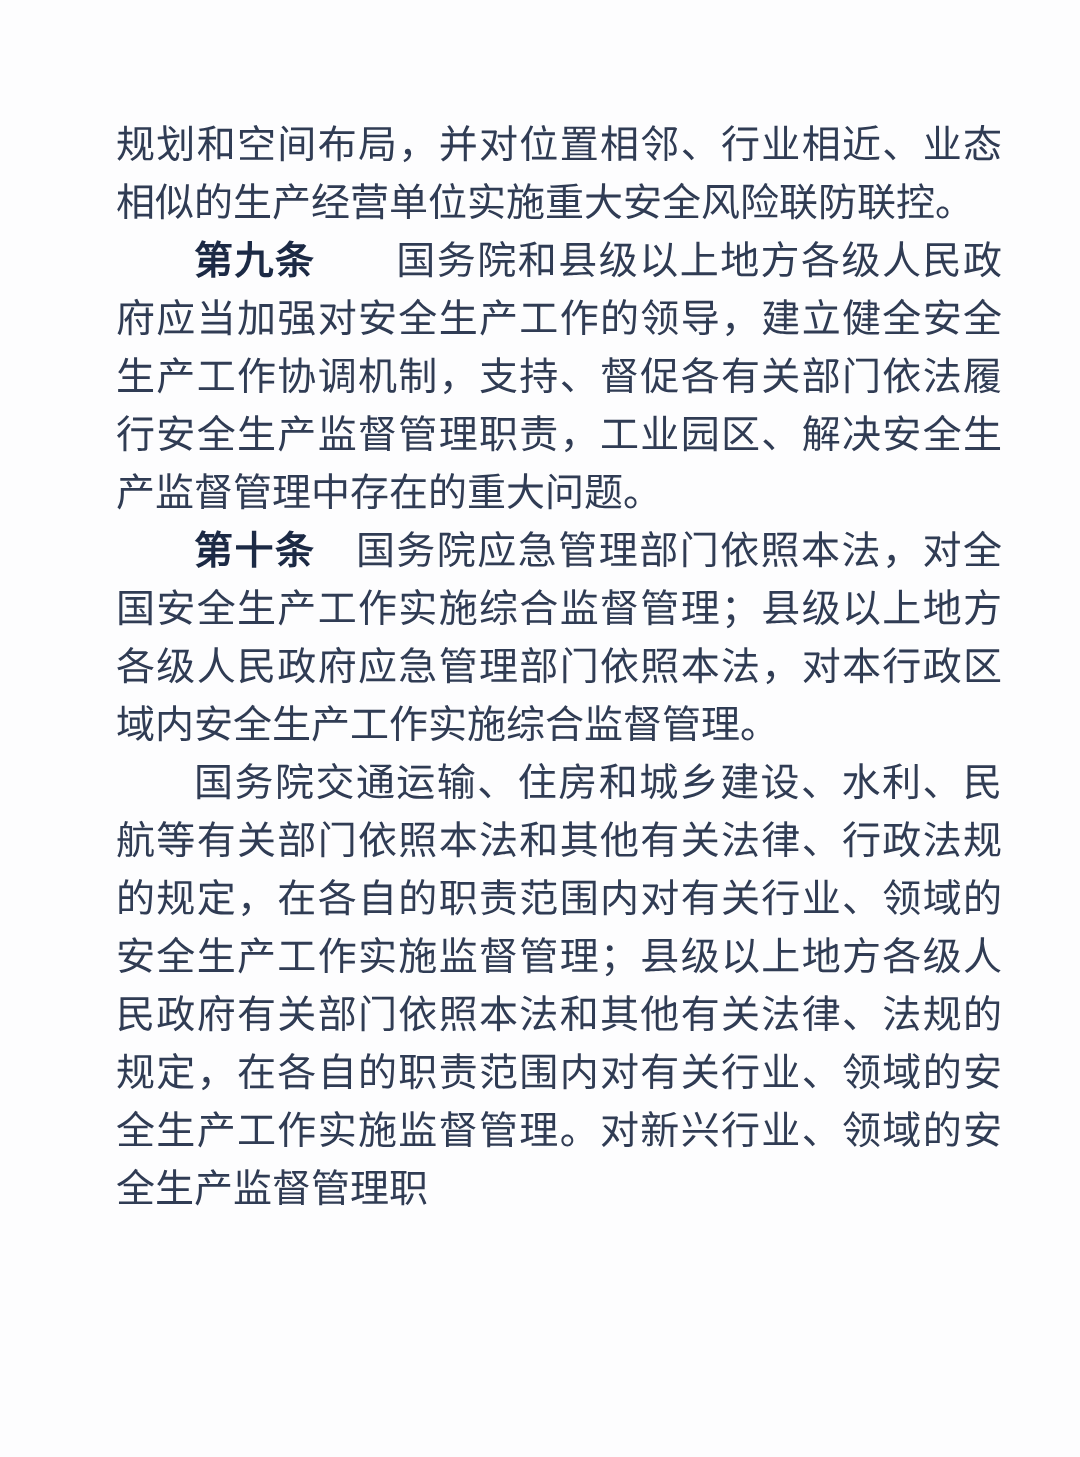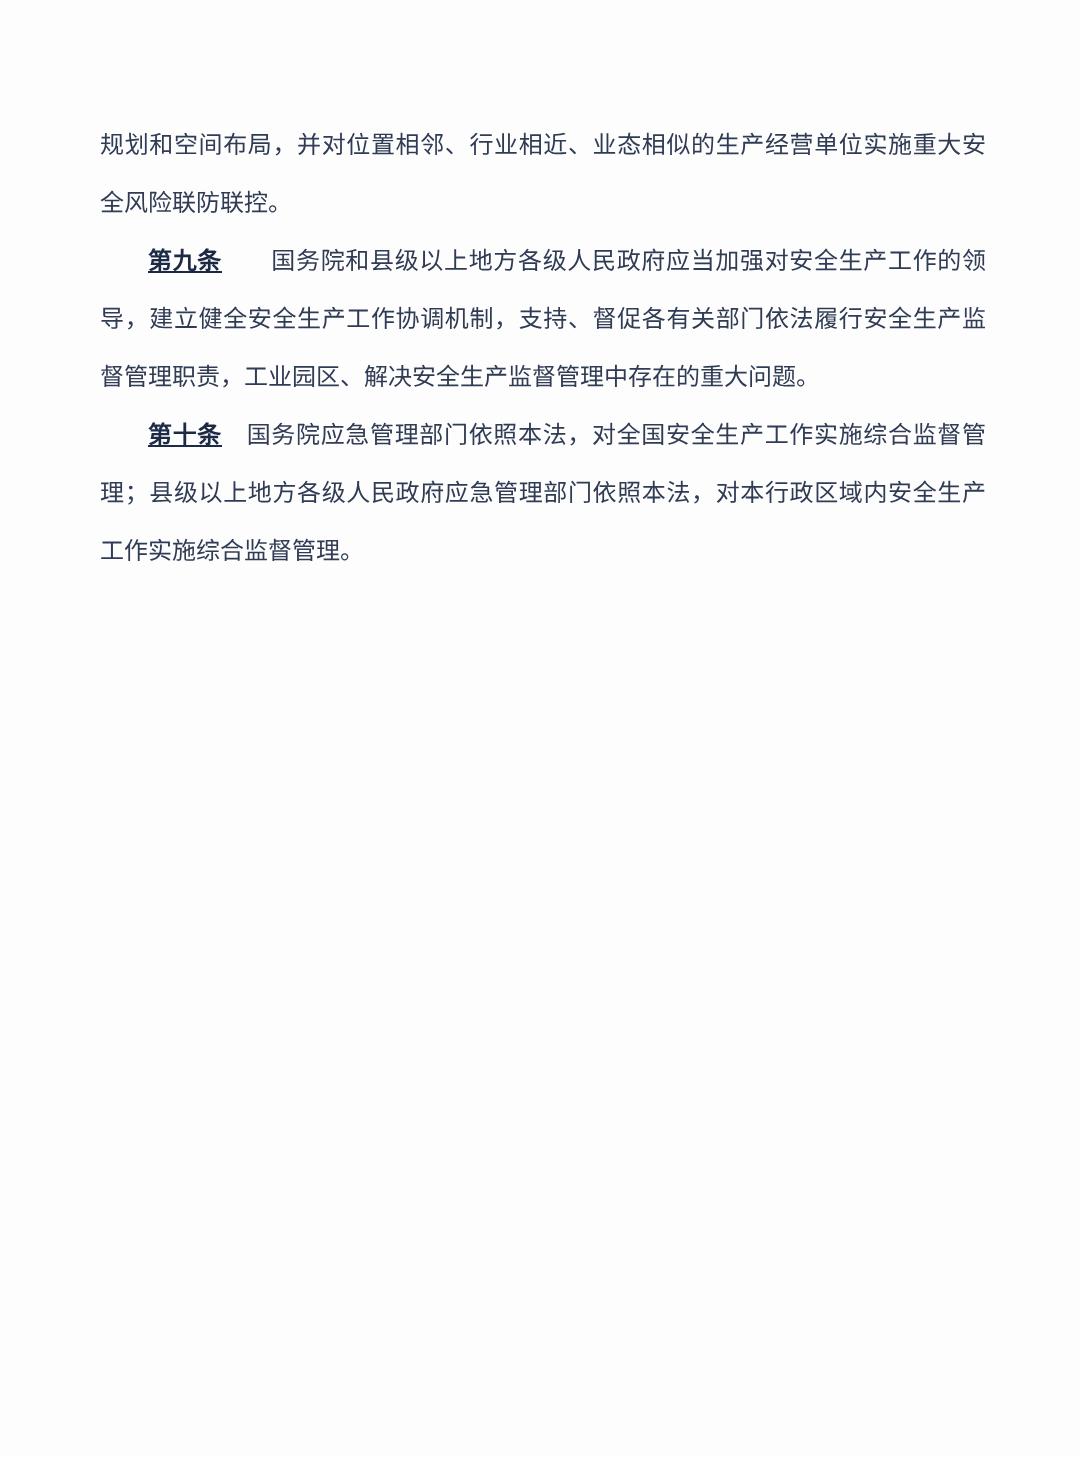--- a/index.html
+++ b/index.html
@@ -12,53 +12,53 @@
     position: relative;
     width: 1080px;
     height: 1457px;
     background: var(--page-bg, #fdfdfe);
     overflow: hidden;
   }
 
   
   .doc {
     position: absolute;
-    left: 100px;
+    left: 116px;
     top: 116px;
     width: 886px;
     font-family: "Liberation Serif", serif;
-    font-size: 24px;
+    font-size: 39px;
     line-height: 58px;
     color: var(--body-text, #303c54);
     text-align: justify;
     letter-spacing: 0;
   }
   .para {
     margin: 0;
     padding: 0;
     text-indent: 2em;
   }
   .para.flush {
     text-indent: 0;
   }
   .term {
     font-family: "Liberation Sans", sans-serif;
     font-weight: 700;
     color: var(--article-label, #1c2a45);
-    text-decoration: underline;
   }
 </style>
 </head>
 <body>
 
 <div class="page">
   <article class="doc">
 
     <p class="para flush"><span class="body-text">规划和空间布局，并对位置相邻、行业相近、业态相似的生产经营单位实施重大安全风险联防联控。</span></p>
 
     <p class="para"><b class="term">第九条</b><span class="body-text">　　国务院和县级以上地方各级人民政府应当加强对安全生产工作的领导，建立健全安全生产工作协调机制，支持、督促各有关部门依法履行安全生产监督管理职责，工业园区、解决安全生产监督管理中存在的重大问题。</span></p>
 
 
     <p class="para"><b class="term">第十条</b><span class="body-text">　国务院应急管理部门依照本法，对全国安全生产工作实施综合监督管理；县级以上地方各级人民政府应急管理部门依照本法，对本行政区域内安全生产工作实施综合监督管理。</span></p>
 
+    <p class="para"><span class="body-text">国务院交通运输、住房和城乡建设、水利、民航等有关部门依照本法和其他有关法律、行政法规的规定，在各自的职责范围内对有关行业、领域的安全生产工作实施监督管理；县级以上地方各级人民政府有关部门依照本法和其他有关法律、法规的规定，在各自的职责范围内对有关行业、领域的安全生产工作实施监督管理。对新兴行业、领域的安全生产监督管理职</span></p>
 
   </article>
 </div>
 
 </body></html>

